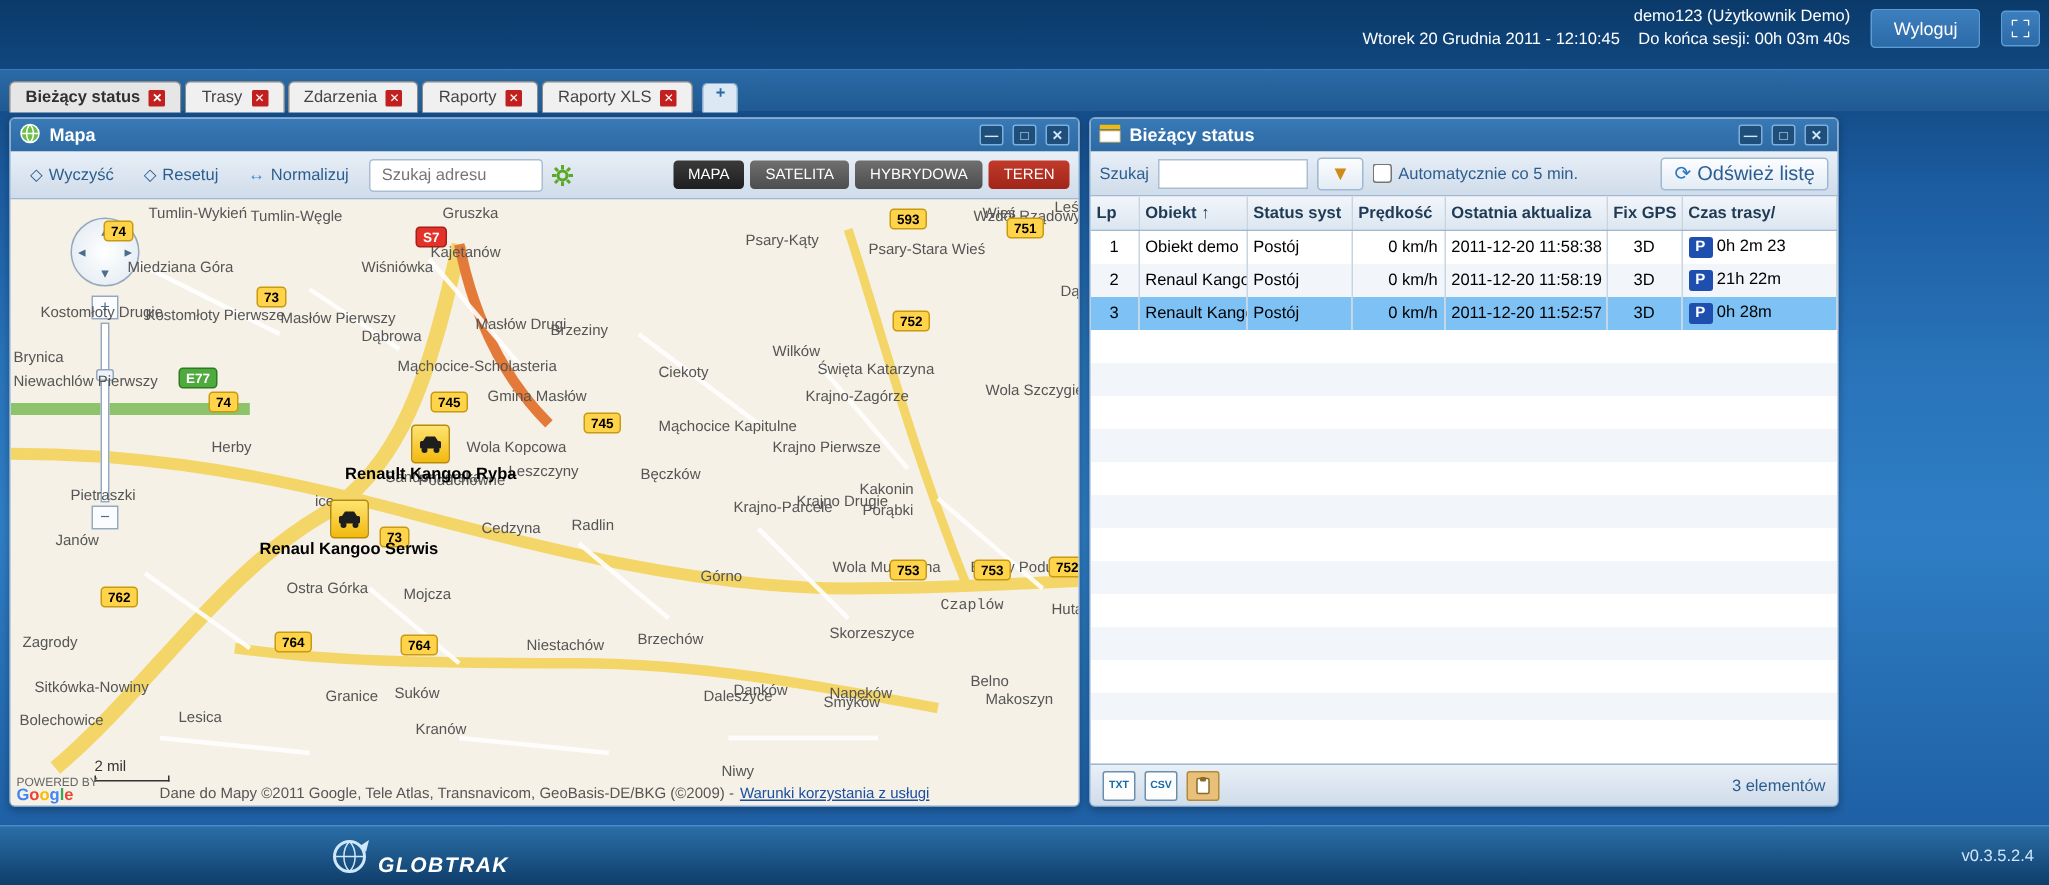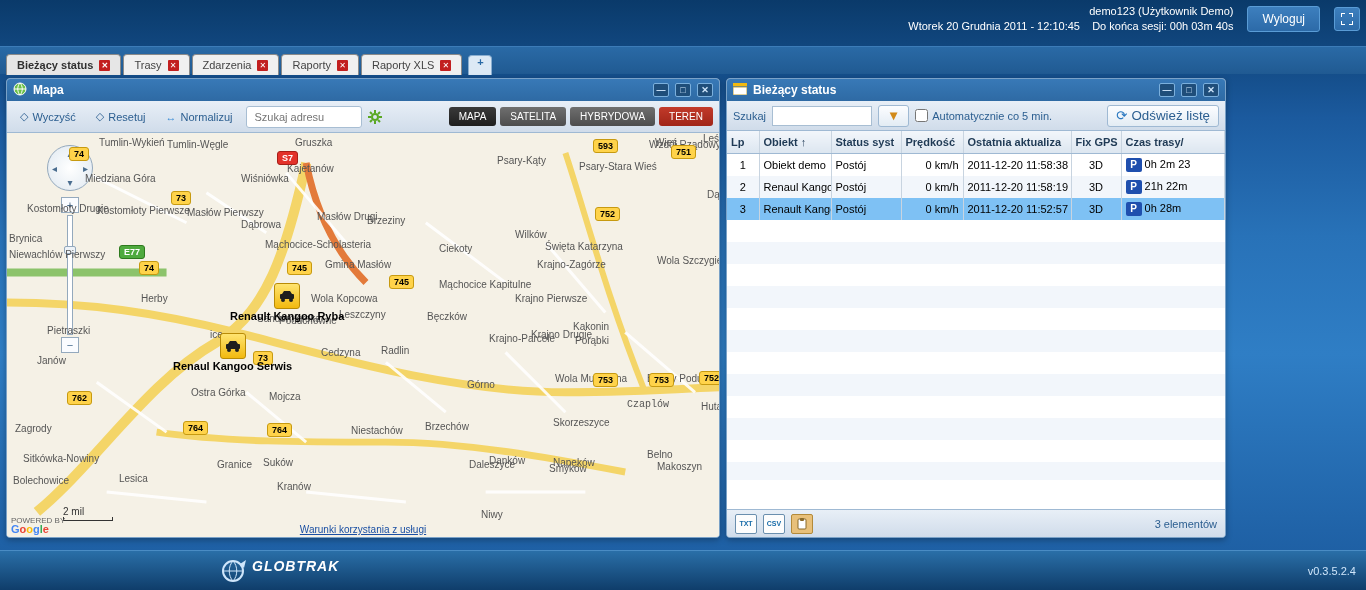--- a/index.html
+++ b/index.html
@@ -365,21 +365,21 @@
   }
   .footer .brand {
     flex: 1;
     text-align: center;
     font-family: "Arial Black", Arial, sans-serif;
     font-style: italic;
     font-size: 16px;
     letter-spacing: 3px;
   }
   .footer .logo {
-    display: flex; align-items: flex-start; gap: 6px;
+    display: flex; align-items: flex-end; gap: 6px;
     font-style: italic; font-weight: bold; font-size: 14px;
     letter-spacing: 1px;
   }
   .footer .ver {
     position: absolute;
     right: 10px;
     color: #cfe6fb;
     font-size: 11px;
   }
 </style>
@@ -527,20 +527,21 @@
 
       <div class="scale-bar">
         <span>2 mil</span>
         <div style="border:1px solid #333; border-top:none; width:50px; height:4px;"></div>
       </div>
       <div class="powered">
         <span>POWERED BY</span><br>
         <b style="font-size:11px; font-family:Arial; color:#4285f4">G</b><b style="font-size:11px; color:#ea4335">o</b><b style="font-size:11px; color:#fbbc05">o</b><b style="font-size:11px; color:#4285f4">g</b><b style="font-size:11px; color:#34a853">l</b><b style="font-size:11px; color:#ea4335">e</b>
       </div>
       <div class="map-credits">
+        <span>Dane do Mapy ©2011 Google, Tele Atlas, Transnavicom, GeoBasis-DE/BKG (©2009) -</span>
         <a>Warunki korzystania z usługi</a>
       </div>
     <div class="city" style="left: 92px; top: 4px;">Tumlin-Wykień</div>
         <div class="city" style="left: 78px; top: 40px;">Miedziana
 Góra</div>
         <div class="city" style="left: 20px; top: 70px;">Kostomłoty
 Drugie</div>
         <div class="city" style="left: 90px; top: 72px;">Kostomłoty
 Pierwsze</div>
         <div class="city" style="left: 2px; top: 100px;">Brynica</div>

